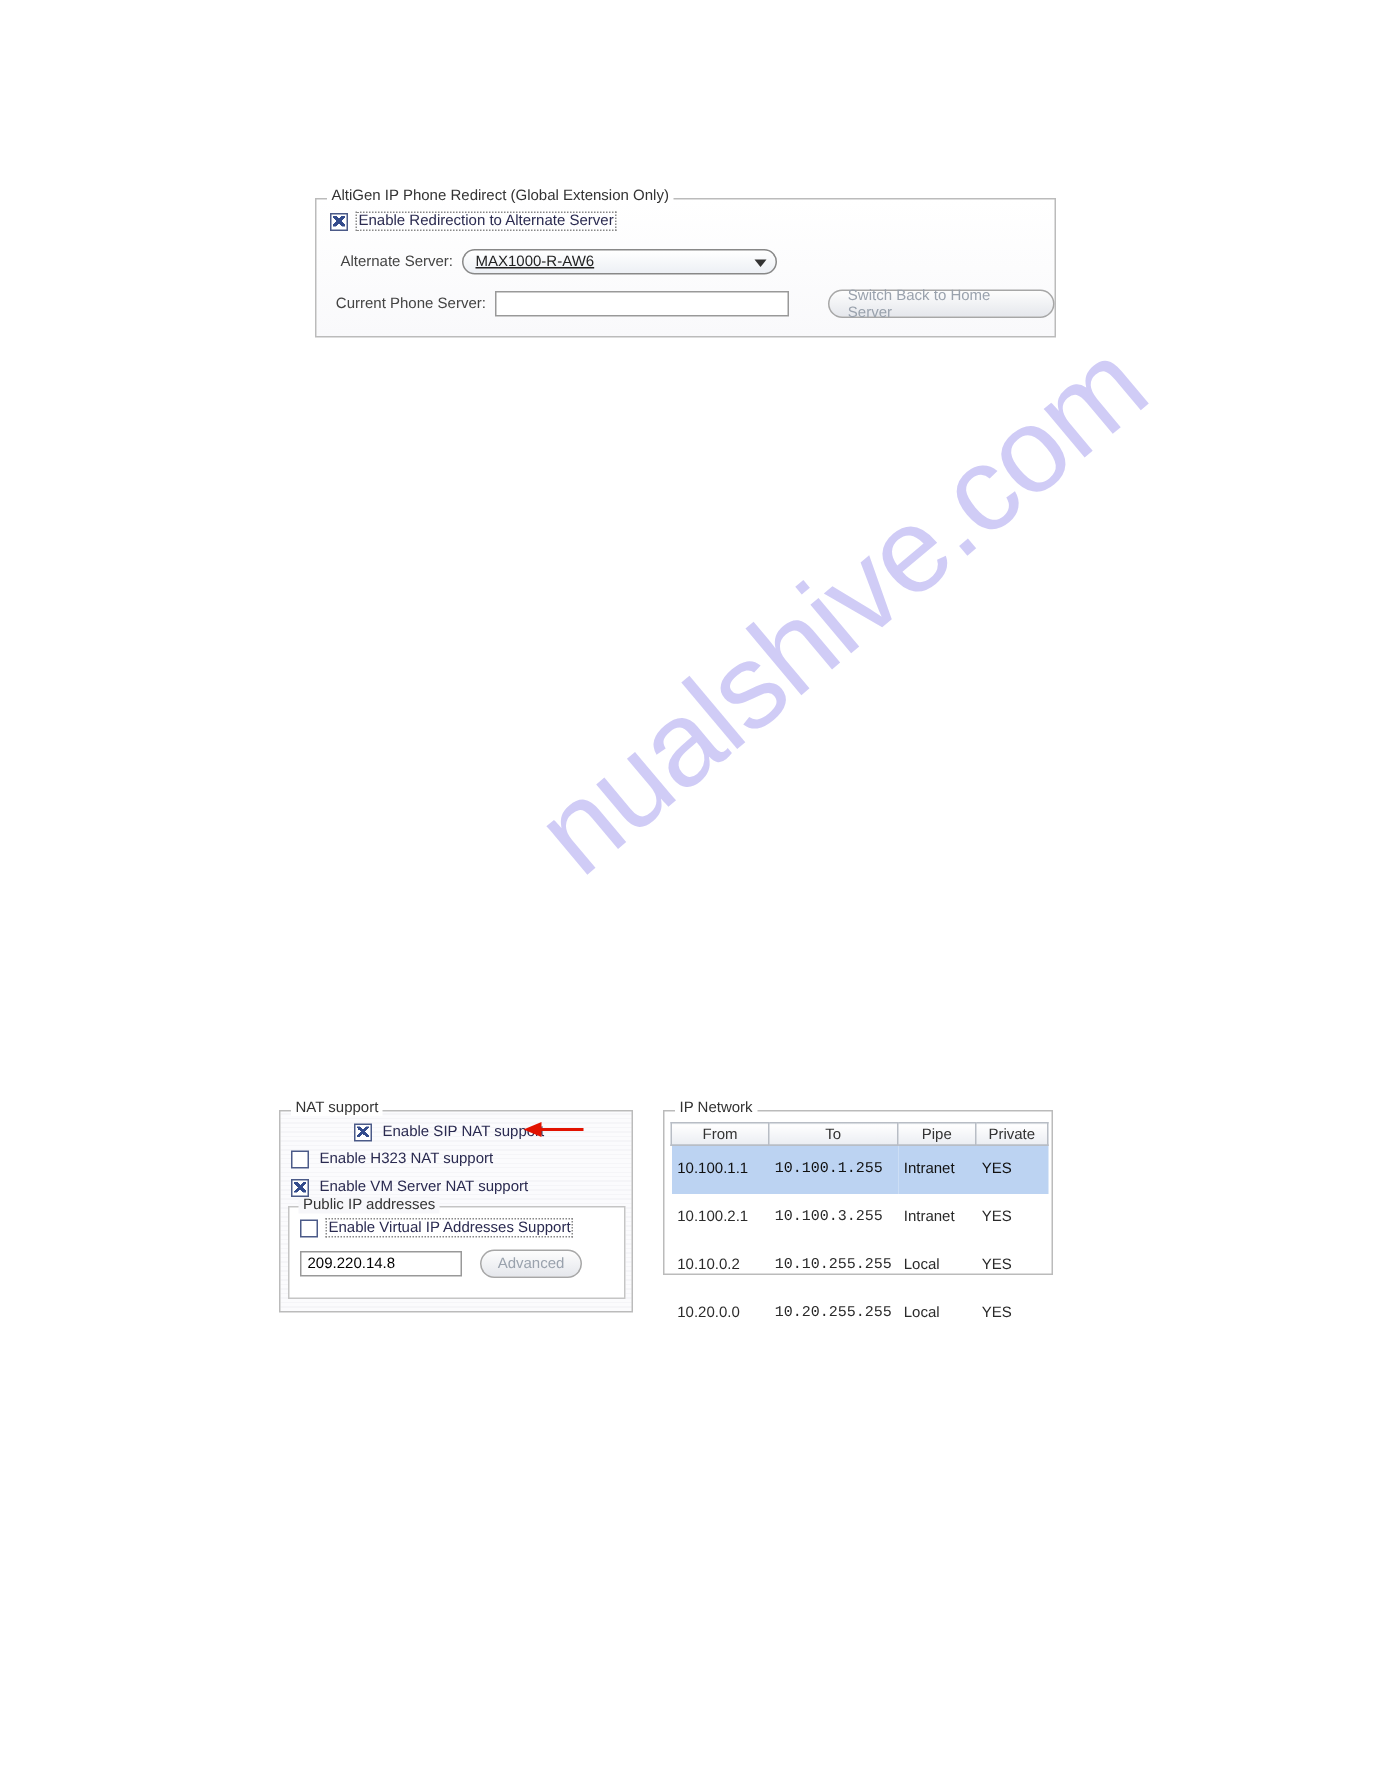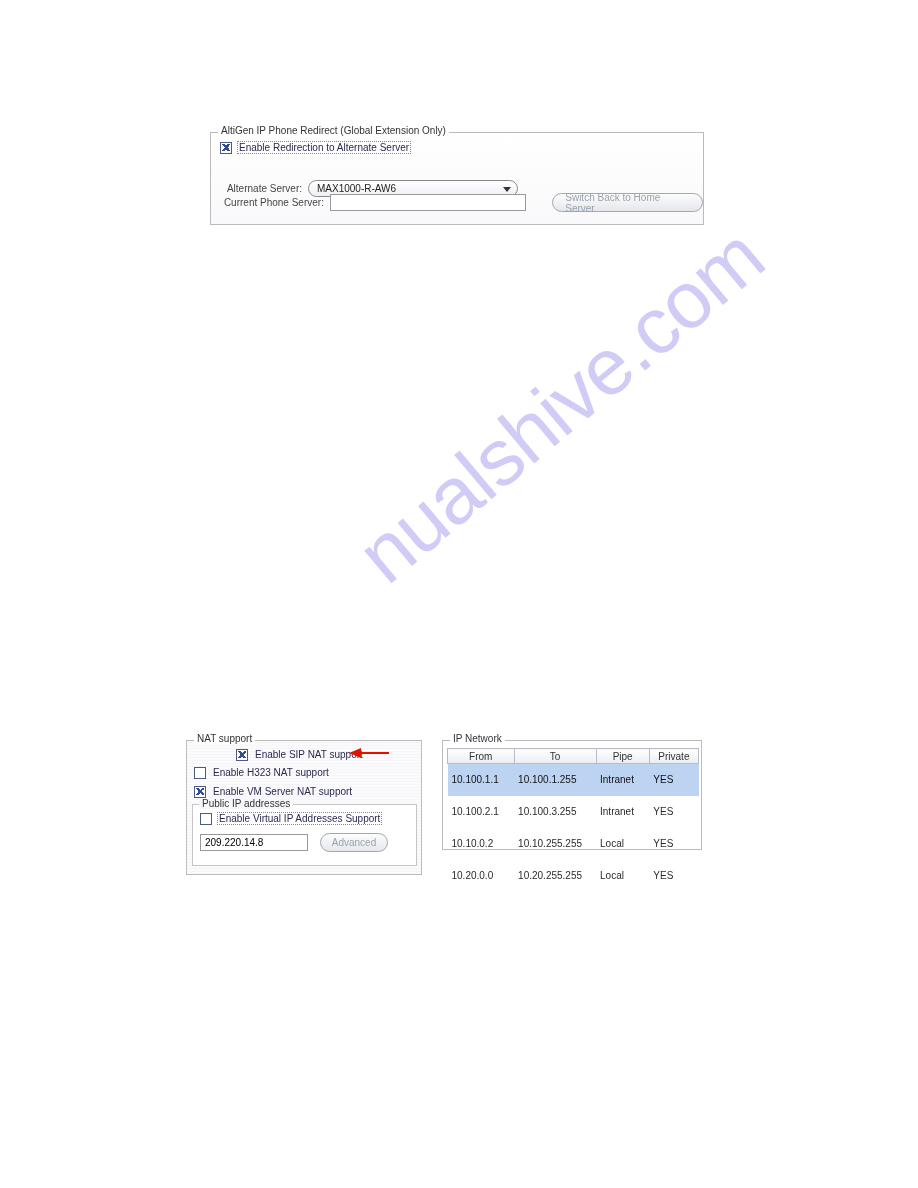--- a/index.html
+++ b/index.html
@@ -96,20 +96,21 @@
   border: 1px solid #888;
   border-radius: 9px;
   background: linear-gradient(#fff, #edf0f5);
   height: 17px;
   display: flex;
   align-items: center;
   padding: 0 18px 0 8px;
   position: relative;
   font-size: 10px;
   color: #222;
+  text-decoration: underline;
 }
 .combo .caret {
   position: absolute;
   right: 6px;
   top: 6px;
   width: 0;
   height: 0;
   border-left: 4px solid transparent;
   border-right: 4px solid transparent;
   border-top: 5px solid #333;
@@ -216,38 +217,38 @@
   font-size: 10px;
   color: #2a2a2a;
   height: 32px;
   padding: 0 4px;
 }
 .ipnet-table tr.selrow td {
   background: #bcd3f2;
   color: #111;
 }
 .ipnet-table td.c1 { width: 65px; }
-.ipnet-table td.c2 { width: 80px; }
+.ipnet-table td.c2 { width: 80px; font-family: Liberation Mono, monospace; }
 .ipnet-table td.c3 { width: 52px; }
 .ipnet-table td.c4 { width: 48px; }
 </style>
 </head>
 <body>
 
 <div class="watermark">nualshive.com</div>
 
 <div class="groupbox" id="redirect-box">
   <div class="legend">AltiGen IP Phone Redirect (Global Extension Only)</div>
 
   <div class="row" style="top:8px; left:9px;">
     <span class="chk checked"></span>
     <span class="chk-label focused">Enable Redirection to Alternate Server</span>
   </div>
 
-  <div class="row" style="top:47px; left:9px;justify-content:center;">
+  <div class="row" style="top:33px; left:9px;justify-content:center;">
     <span class="inline-label" style="width:82px;">Alternate Server:</span>
     <span class="combo" style="width:210px; margin-left:6px;">
       <span>MAX1000-R-AW6</span>
       <span class="caret"></span>
     </span>
   </div>
 
   <div class="row" style="top:60px; left:9px;">
     <span class="inline-label" style="width:106px;">Current Phone Server:</span>
     <input class="text-input" style="width: 200px; margin-left: 6px;" value="">

